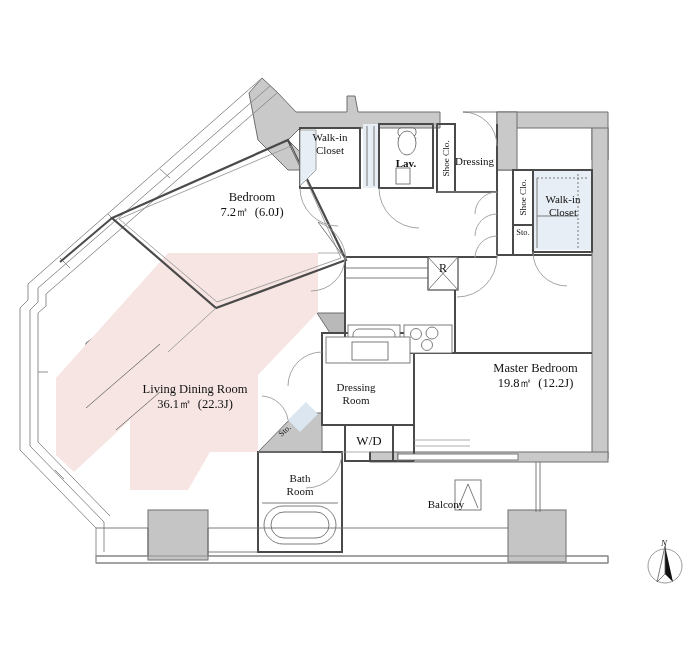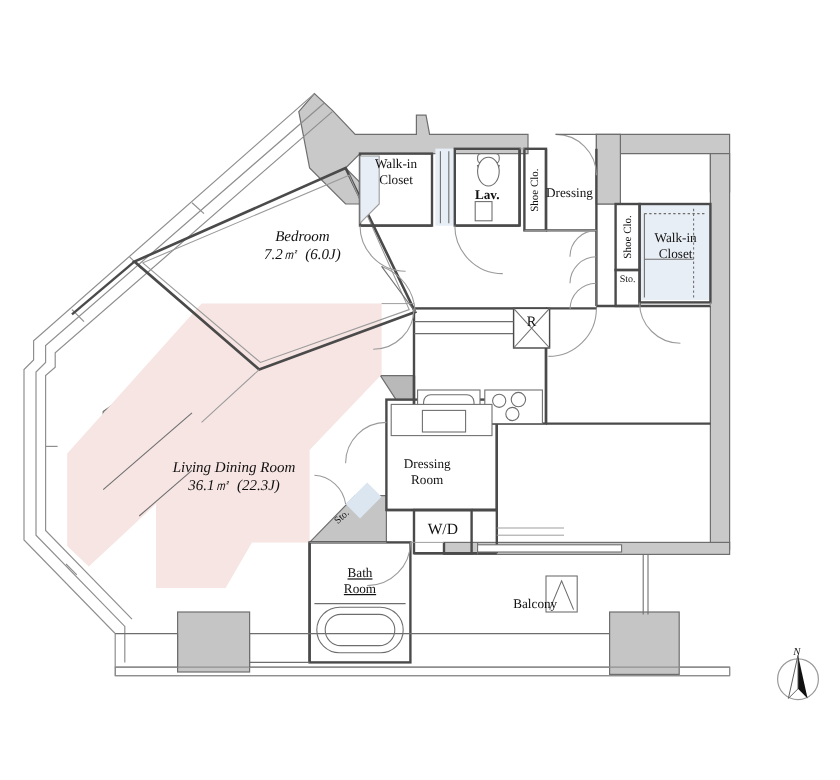--- a/index.html
+++ b/index.html
@@ -28,21 +28,21 @@
     position: absolute;
     text-align: center;
     font-family: "Liberation Serif", serif;
     color: #111111;
     line-height: 1.18;
     white-space: nowrap;
     pointer-events: none;
   }
   .room-label .rl-name { display: block; }
   .room-label .rl-area { display: block; }
-  .lbl-13 { font-size: 12.5px; font-style: italic; }
+  .lbl-13 { font-size: 12.5px; }
   .lbl-11 { font-size: 11px; }
   .lbl-9  { font-size: 9.2px; }
   .lbl-8  { font-size: 8.4px; }
   .rot90 { transform: rotate(-90deg); transform-origin: 50% 50%; }
   .rot-neg { transform: rotate(-42deg); transform-origin: 50% 50%; }
   #compass {
     position: absolute;
     left: 645px;
     top: 540px;
     width: 40px;
@@ -294,20 +294,24 @@
     <span class="rl-name">Bedroom</span>
     <span class="rl-area">7.2㎡ (6.0J)</span>
   </div>
 
   <div class="room-label lbl-13" style="left:95px; top:382px; width:200px;">
     <span class="rl-name">Living Dining Room</span>
     <span class="rl-area">36.1㎡ (22.3J)</span>
   </div>
 
 
+  <div class="room-label lbl-12" style="left:448px; top:361px; width:175px; font-size:12.5px;">
+    <span class="rl-name">Master Bedroom</span>
+    <span class="rl-area">19.8㎡ (12.2J)</span>
+  </div>
 
   <div class="room-label lbl-11" style="left:297px; top:131px; width:66px;">
     <span class="rl-name">Walk-in</span>
     <span class="rl-area">Closet</span>
   </div>
 
   <div class="room-label lbl-11" style="left:530px; top:193px; width:66px;">
     <span class="rl-name">Walk-in</span>
     <span class="rl-area">Closet</span>
   </div>
@@ -334,21 +338,21 @@
 
   <div class="room-label lbl-8 rot-neg" style="left:272px; top:426px; width:26px;">
     <span class="rl-name">Sto.</span>
   </div>
 
   <div class="room-label lbl-11" style="left:322px; top:381px; width:68px;">
     <span class="rl-name">Dressing</span>
     <span class="rl-area">Room</span>
   </div>
 
-  <div class="room-label lbl-11" style="left:259px; top:472px; width:82px;text-decoration:underline;">
+  <div class="room-label lbl-11" style="left:259px; top:472px; width:82px;">
     <span class="rl-name">Bath</span>
     <span class="rl-area">Room</span>
   </div>
 
   <div class="room-label lbl-11" style="left:400px; top:498px; width:92px;">
     <span class="rl-name">Balcony</span>
   </div>
 
   <div class="room-label lbl-11" style="left:428px; top:261px; width:30px; font-size:12px;">
     <span class="rl-name">R</span>

